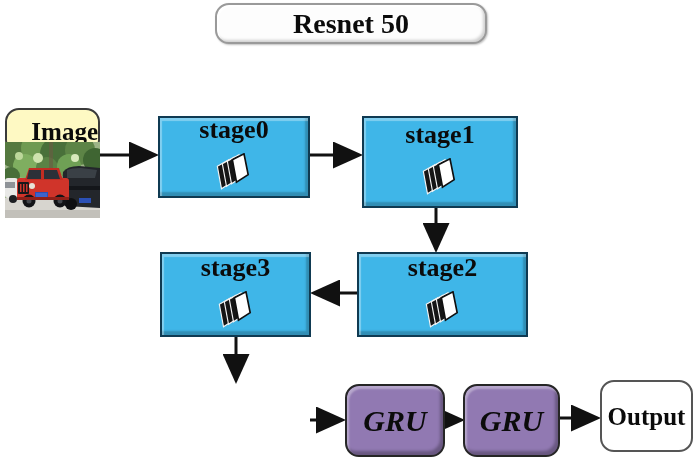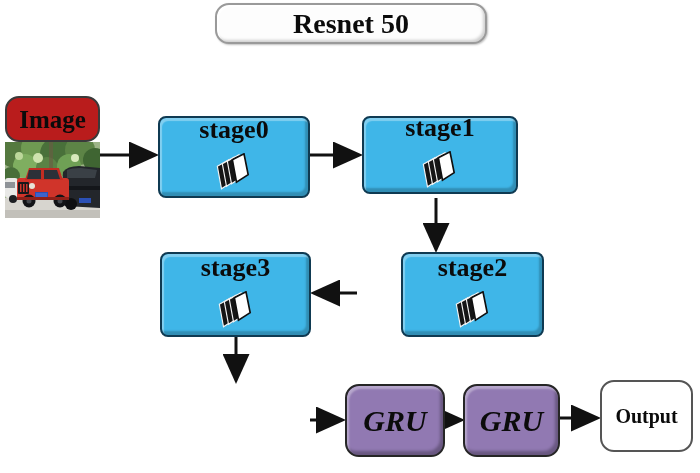--- a/index.html
+++ b/index.html
@@ -18,60 +18,60 @@
   .node .lbl{font-weight:bold;color:#0b0b0b;line-height:1;}
 
   .title-box{
     left:215px;top:3px;width:272px;height:41px;
     background:#fdfdfd;border:2px solid #9a9a9a;
     box-shadow:inset 2px 2px 0 #ffffff,inset -2px -2px 3px rgba(0,0,0,.18),1px 1px 2px rgba(0,0,0,.25);
   }
   .title-box .lbl{font-size:28px;}
 
   .image-label{
-    left:5px;top:96px;width:95px;height:46px;
-    background:#b91c1c;border:2px solid #3a3a3a;
+    left:5px;top:108px;width:95px;height:46px;
+    background:#fef9c3;border:2px solid #3a3a3a;align-items:flex-end;
   }
   .image-label .lbl{font-size:25px;}
   .photo{
     position:absolute;left:5px;top:142px;width:95px;height:76px;overflow:hidden;
   }
   .photo svg{display:block;width:100%;height:100%;}
 
   .stage{
     background:var(--stage-fill);
     border:2px solid var(--stage-border);
-    border-radius:8px;
+    border-radius:0;
     box-shadow:inset 2px 3px 1px rgba(255,255,255,.35),inset -3px -4px 2px rgba(0,0,0,.22);
     gap:9px;
   }
   .stage .lbl{font-size:26px;}
   .stage .icon{margin-top:1px;}
 
   .stage0{left:158px;top:116px;width:152px;height:82px;}
-  .stage1{left:362px;top:116px;width:156px;height:78px;}
+  .stage1{left:362px;top:116px;width:156px;height:92px;}
   .stage3{left:160px;top:252px;width:151px;height:85px;}
-  .stage2{left:357px;top:252px;width:143px;height:85px;margin-left:44px;}
+  .stage2{left:357px;top:252px;width:171px;height:85px;}
   .stage4{left:158px;top:383px;width:152px;height:83px;}
 
   .gru{
     background:var(--gru-fill);
     border:2px solid var(--gru-border);
     box-shadow:inset 2px 3px 2px rgba(255,255,255,.35),inset -3px -4px 3px rgba(0,0,0,.28);
     font-style:italic;
   }
   .gru .lbl{font-size:30px;}
   .gru1{left:345px;top:384px;width:100px;height:73px;}
   .gru2{left:463px;top:384px;width:97px;height:73px;}
 
   .output-box{
     left:600px;top:380px;width:93px;height:72px;
     background:#ffffff;border:2px solid #555555;
   }
-  .output-box .lbl{font-size:20px;}
+  .output-box .lbl{font-size:25px;}
 
   #arrow-layer{position:absolute;left:0;top:0;width:700px;height:473px;pointer-events:none;}
   #arrow-layer line{stroke:var(--arrow);stroke-width:3;}
 </style>
 </head>
 <body>
 
 <div id="canvas">
 
   <svg id="arrow-layer">

